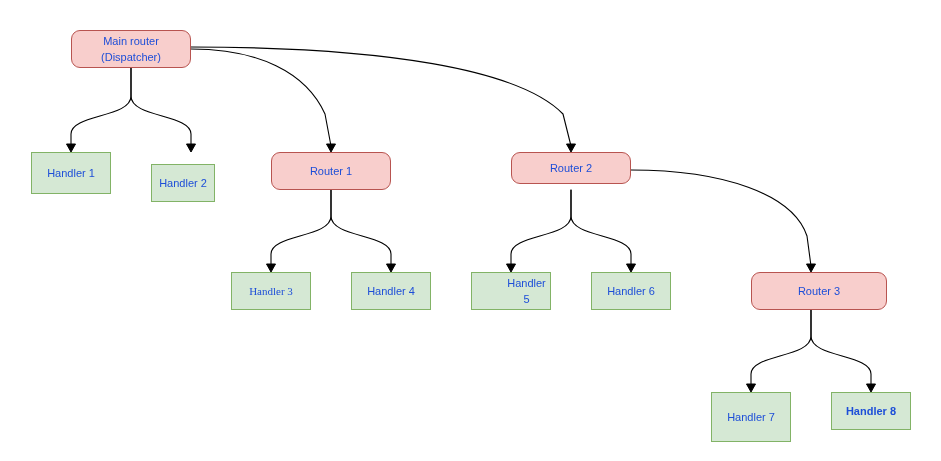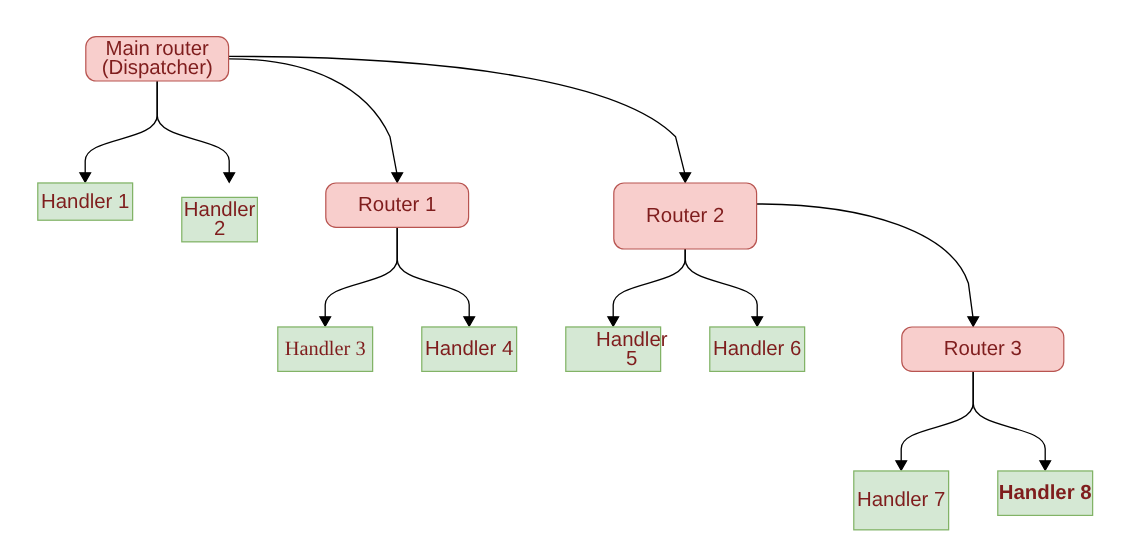--- a/index.html
+++ b/index.html
@@ -24,23 +24,23 @@
     width: 941px;
     height: 461px;
   }
   .node {
     position: absolute;
     box-sizing: border-box;
     display: flex;
     align-items: center;
     justify-content: center;
     text-align: center;
-    font-size: 17px;
+    font-size: 11px;
     line-height: 16px;
-    color: #7f1d1d;
+    color: #1d4ed8;
     white-space: pre-line;
     z-index: 2;
   }
   .node-router {
     background: #f8cecc;
     border: 1px solid #b85450;
     border-radius: 9px;
   }
   .node-handler {
     background: #d5e8d4;
@@ -91,24 +91,24 @@
         <path class="edge-head" d="M 626.5 264 L 631 272 L 635.5 264 Z"></path>
         <path class="edge-head" d="M 806.5 264 L 811 272 L 815.5 264 Z"></path>
         <path class="edge-head" d="M 746.5 384 L 751 392 L 755.5 384 Z"></path>
         <path class="edge-head" d="M 866.5 384 L 871 392 L 875.5 384 Z"></path>
       </g>
   </svg>
 
   <div id="node-layer">
       <div class="node node-router" style="left: 71px; top: 30px; width: 120px; height: 38px;">Main router
 (Dispatcher)</div>
-      <div class="node node-handler" style="left: 31px; top: 152px; width: 80px; height: 32px;">Handler 1</div>
+      <div class="node node-handler" style="left: 31px; top: 152px; width: 80px; height: 42px;">Handler 1</div>
       <div class="node node-handler" style="left: 151px; top: 152px; width: 64px; height: 38px; margin-top: 12px;">Handler 2</div>
       <div class="node node-router" style="left: 271px; top: 152px; width: 120px; height: 38px;">Router 1</div>
-      <div class="node node-router" style="left: 511px; top: 152px; width: 120px; height: 56px;">Router 2</div>
+      <div class="node node-router" style="left: 511px; top: 152px; width: 120px; height: 32px;">Router 2</div>
       <div class="node node-handler" style="left: 231px; top: 272px; width: 80px; height: 38px; font-family: Liberation Serif, serif;">Handler 3</div>
       <div class="node node-handler" style="left: 351px; top: 272px; width: 80px; height: 38px;">Handler 4</div>
       <div class="node node-handler" style="left: 471px; top: 272px; width: 80px; height: 38px; padding-left: 31px;">Handler 5</div>
       <div class="node node-handler" style="left: 591px; top: 272px; width: 80px; height: 38px;">Handler 6</div>
       <div class="node node-router" style="left: 751px; top: 272px; width: 136px; height: 38px;">Router 3</div>
       <div class="node node-handler" style="left: 711px; top: 392px; width: 80px; height: 50px;">Handler 7</div>
       <div class="node node-handler" style="left: 831px; top: 392px; width: 80px; height: 38px; font-weight: bold;">Handler 8</div>
     </div>
 
 </div>

